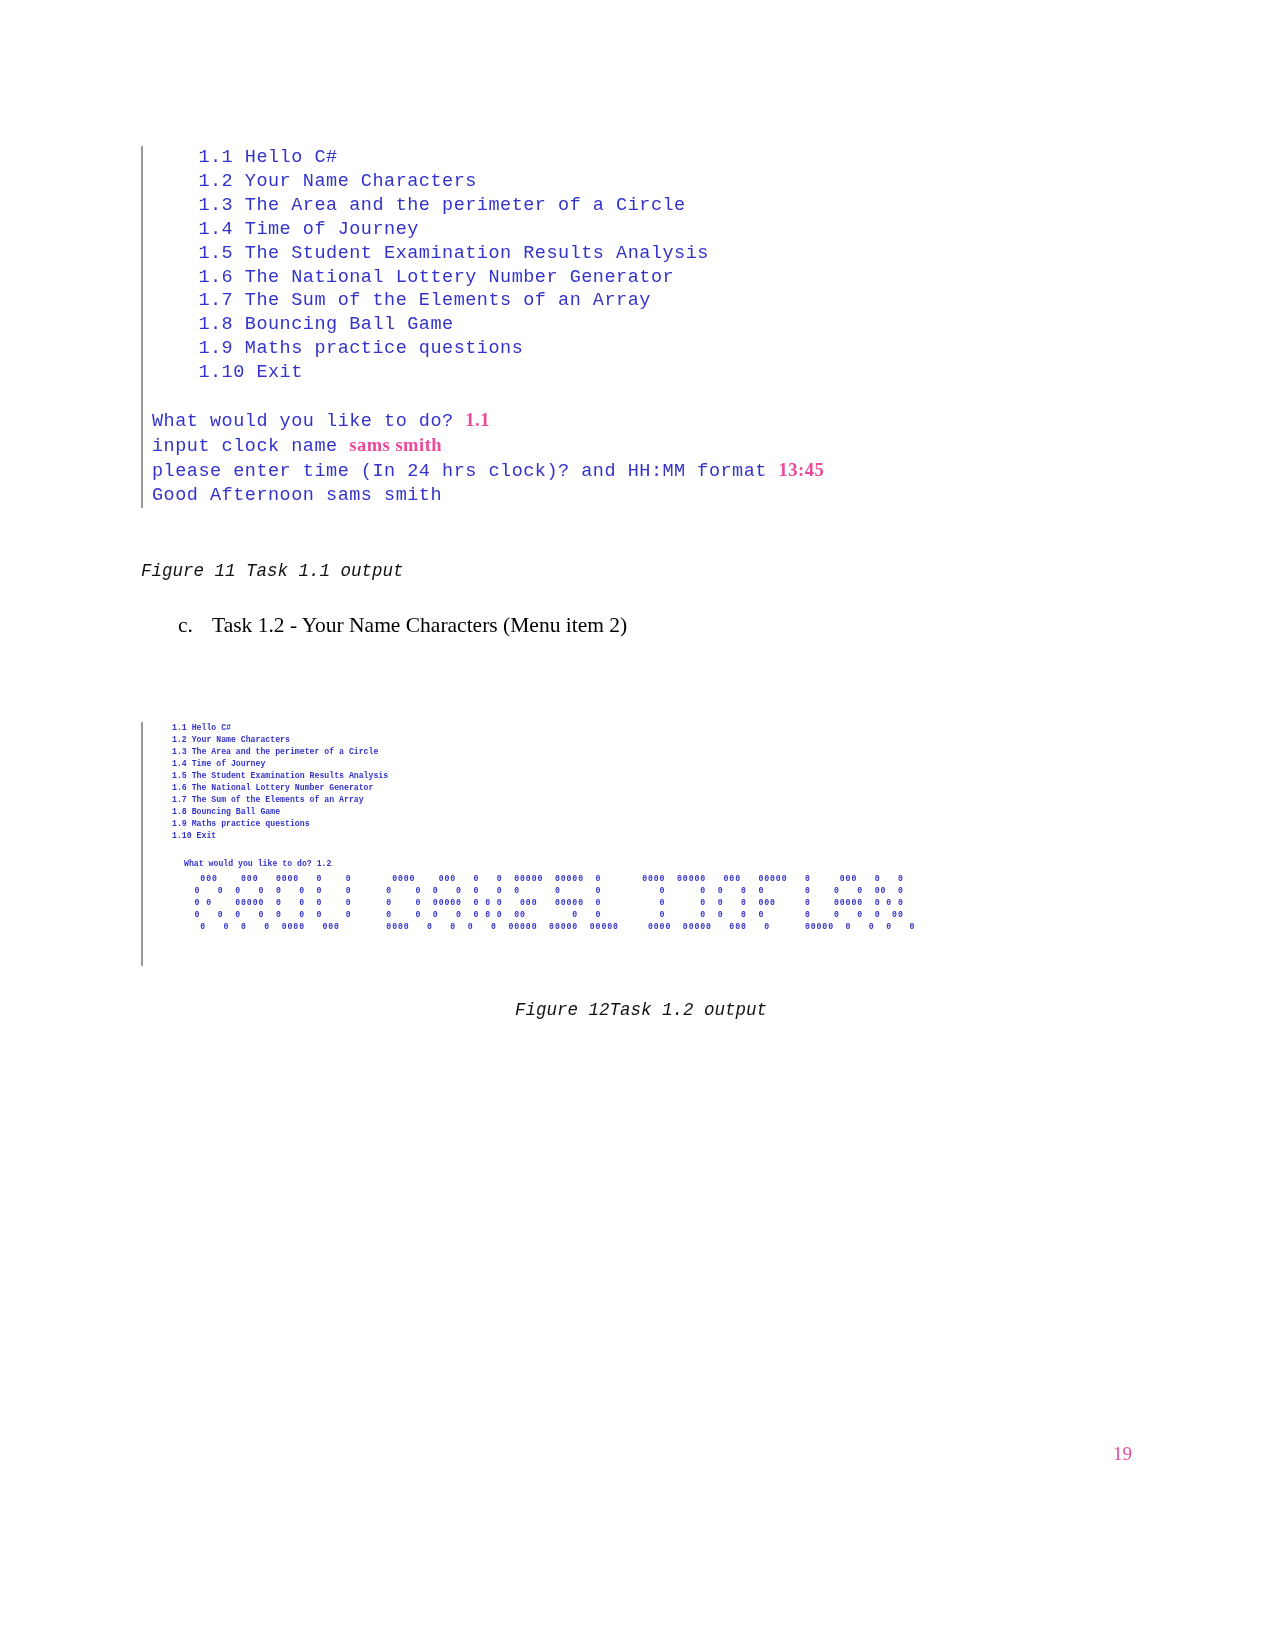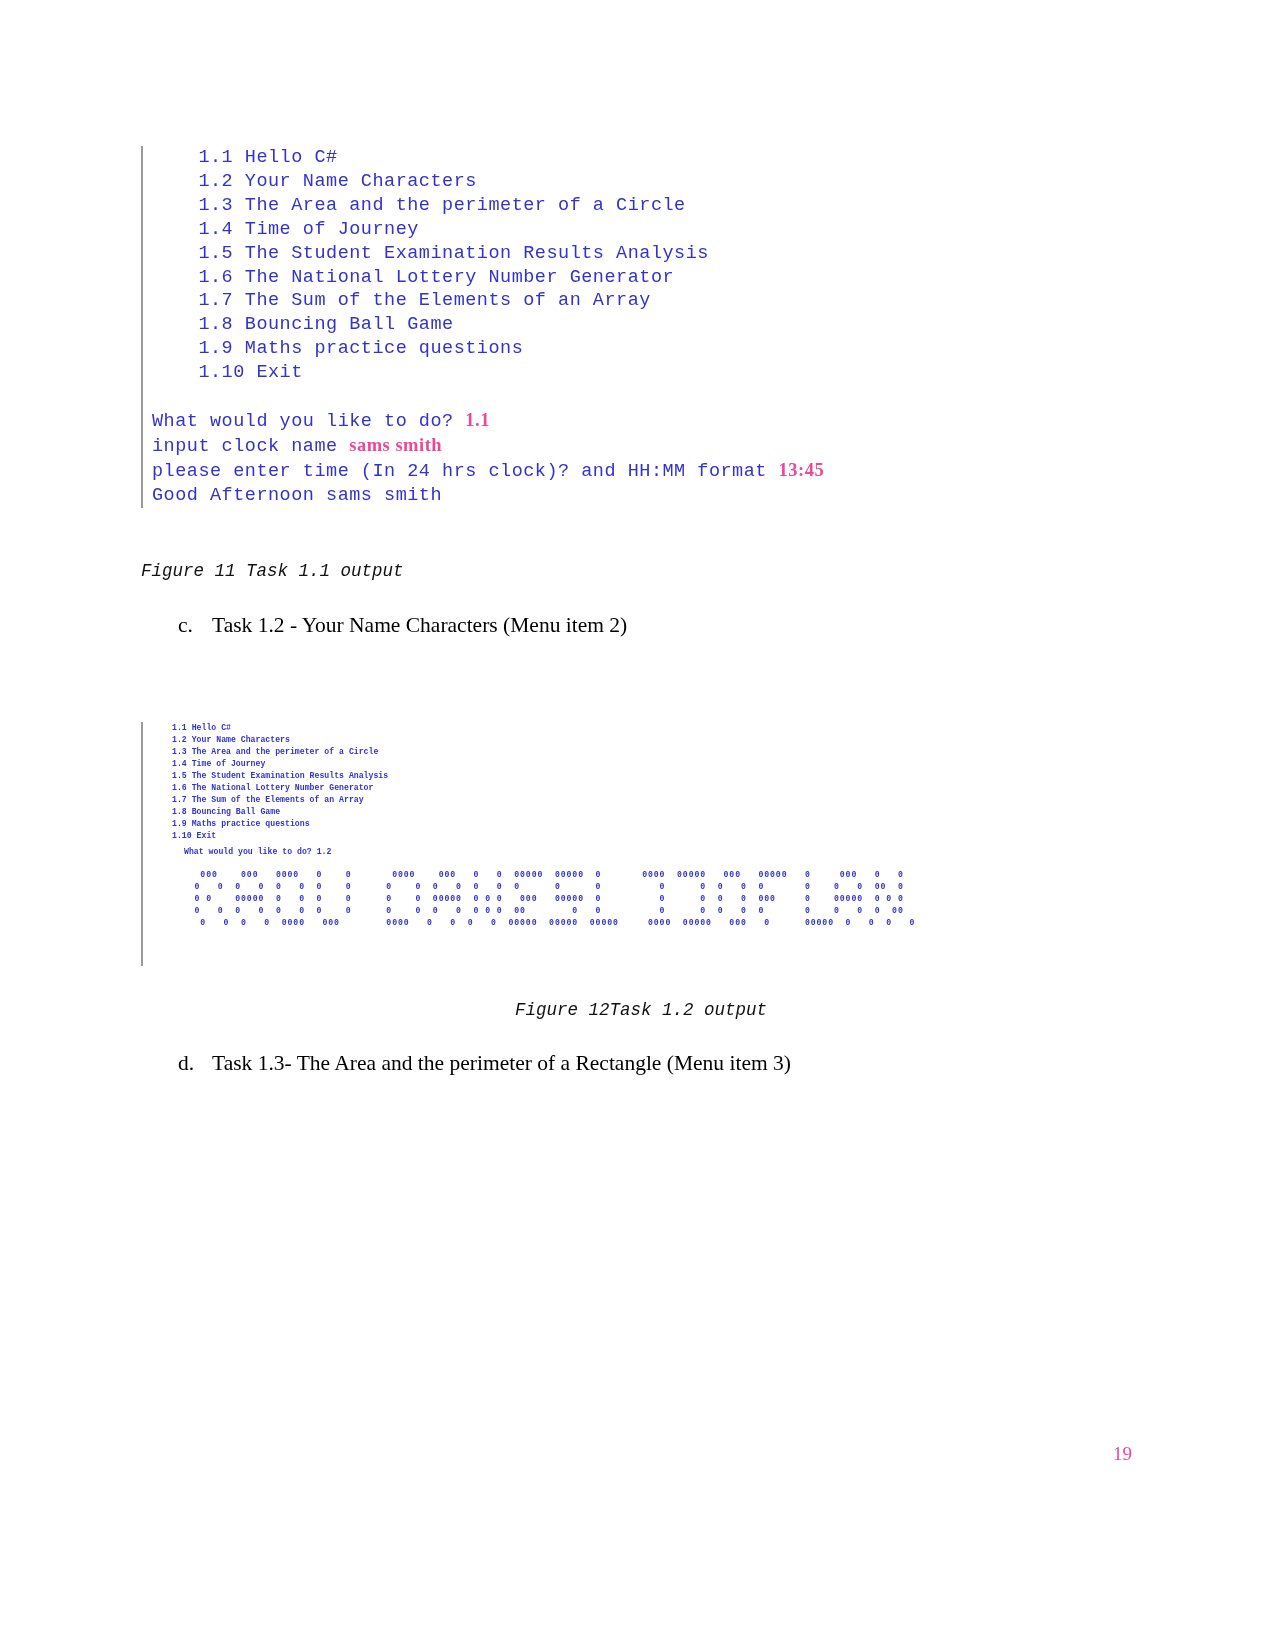--- a/index.html
+++ b/index.html
@@ -149,28 +149,27 @@
 <span>1.2 Your Name Characters</span>
 <span>1.3 The Area and the perimeter of a Circle</span>
 <span>1.4 Time of Journey</span>
 <span>1.5 The Student Examination Results Analysis</span>
 <span>1.6 The National Lottery Number Generator</span>
 <span>1.7 The Sum of the Elements of an Array</span>
 <span>1.8 Bouncing Ball Game</span>
 <span>1.9 Maths practice questions</span>
 <span>1.10 Exit</span></div>
 
-    <div class="console-2-pre" style="margin-top:4px;padding-left:36px;"><span>What would you like to do? </span><span>1.2</span></div>
+    <div class="console-2-pre" style="margin-top:16px;padding-left:36px;"><span>What would you like to do? </span><span>1.2</span></div>
 
-    <div class="banner-pre" style="margin-top:10px;"><span>         000    000   0000   0    0       0000    000   0   0  00000  00000  0       0000  00000   000   00000   0     000   0   0</span>
+    <div class="banner-pre" style="margin-top:2px;"><span>         000    000   0000   0    0       0000    000   0   0  00000  00000  0       0000  00000   000   00000   0     000   0   0</span>
 <span>        0   0  0   0  0   0  0    0      0    0  0   0  0   0  0      0      0          0      0  0   0  0       0    0   0  00  0</span>
 <span>        0 0    00000  0   0  0    0      0    0  00000  0 0 0   000   00000  0          0      0  0   0  000     0    00000  0 0 0</span>
 <span>        0   0  0   0  0   0  0    0      0    0  0   0  0 0 0  00        0   0          0      0  0   0  0       0    0   0  0  00</span>
 <span>         0   0  0   0  0000   000        0000   0   0  0   0  00000  00000  00000     0000  00000   000   0      00000  0   0  0   0</span></div>
   </div>
 
   <div class="fig-caption caption-12">Figure 12Task 1.2 output</div>
 
-  <div class="task-heading heading-d"><span class="marker">d.</span><span>Task 1.3- The Area and the perimeter of a Rectangle (Menu item 3)</span></div>
 
   <div class="page-number">19</div>
 
 </div>
 
 </body></html>

